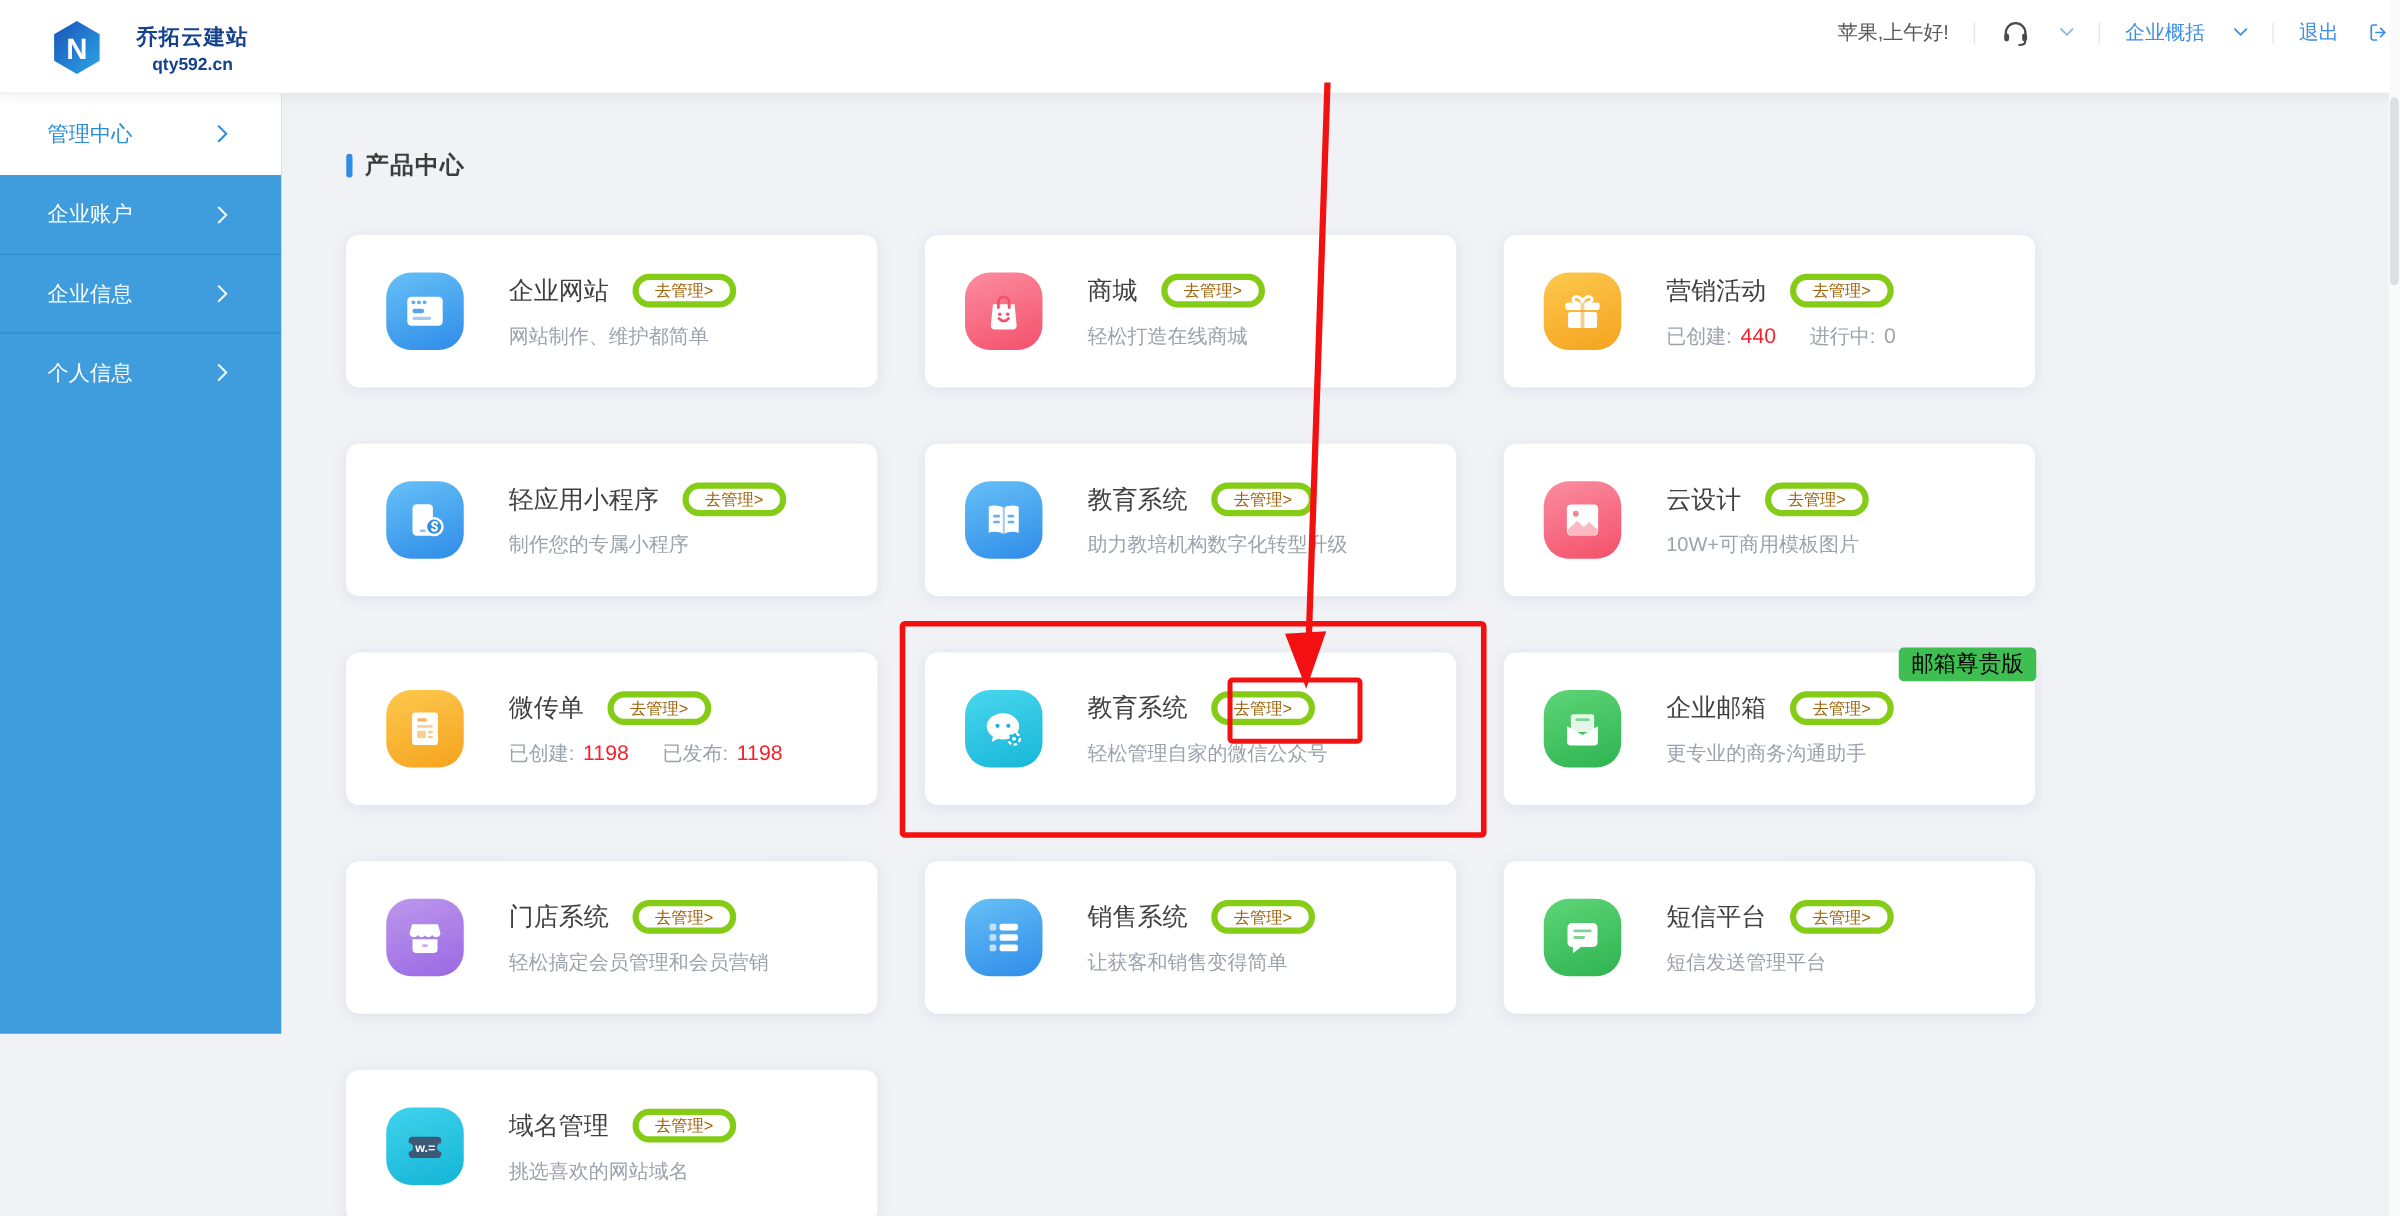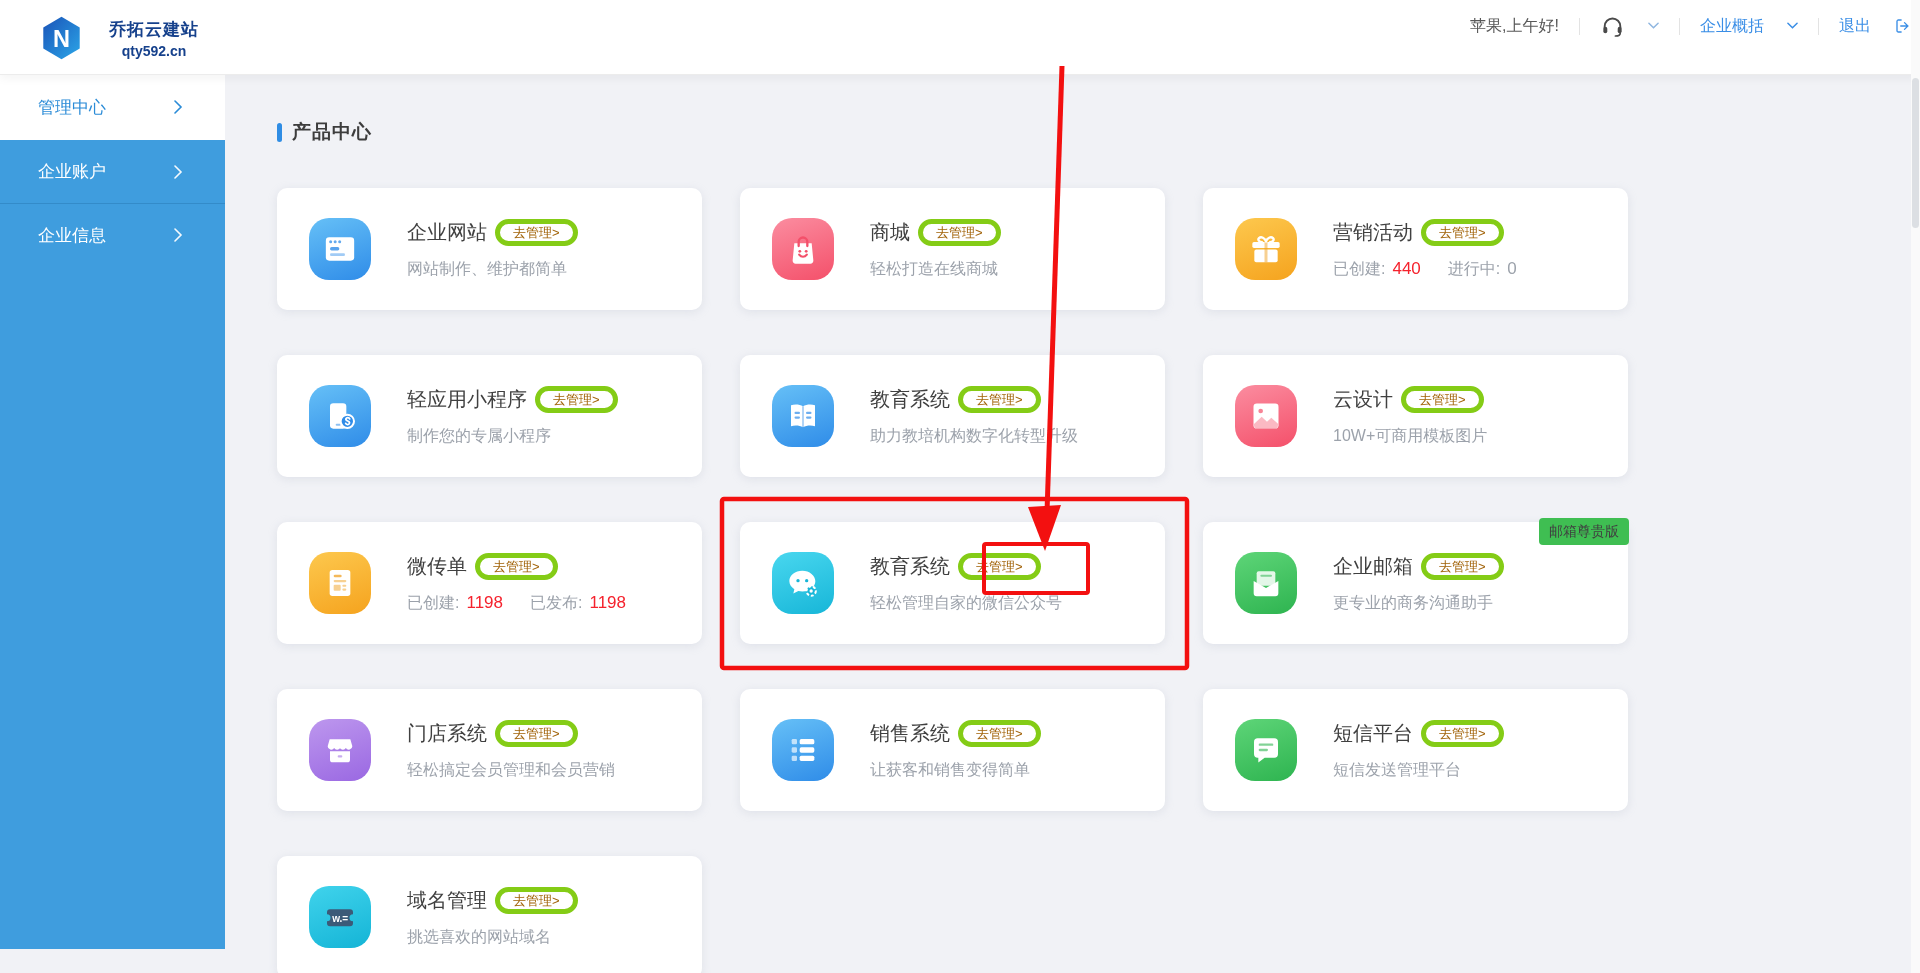--- a/index.html
+++ b/index.html
@@ -15,21 +15,21 @@
   .logo-name { font-size:17px; font-weight:bold; color:#16418c; letter-spacing:1px; }
   .logo-domain { font-size:14px; font-weight:bold; color:#16418c; margin-top:2px; }
   .header-right { position:absolute; right:8px; top:0; height:52px; display:flex; align-items:center; gap:20px; }
   .greeting { font-size:16px; color:#595959; }
   .hdivider { width:1px; height:17px; background:#e3e3e3; }
   .hgroup { display:flex; align-items:center; gap:23px; cursor:pointer; }
   .hlink { font-size:16px; color:#3a8ee6; }
   .chev-down { width:11px; height:8px; }
 
   
-  .sidebar { position:absolute; left:0; top:74px; width:225px; height:875px; background:#3f9dde; z-index:5; }
+  .sidebar { position:absolute; left:0; top:74px; width:225px; height:753px; background:#3f9dde; z-index:5; }
   .sb-item { height:63px; display:flex; align-items:center; justify-content:space-between;
              padding:0 42px 0 38px; color:#fff; font-size:17px; cursor:pointer; }
   .sb-item.active { height:66px; background:#fff; color:#2a8bd7; }
   .sb-item.blue + .sb-item.blue { border-top:1px solid rgba(22,92,146,.28); }
   .sb-chev { width:10px; height:14px; }
 
   
   .content { position:absolute; left:225px; top:74px; right:0; bottom:0; background:#f1f2f6; overflow:hidden; }
   .page-title { margin:46px 0 0 52px; display:flex; align-items:center; height:24px; }
   .pt-bar { width:5px; height:19px; border-radius:2.5px; background:#2f8de4; margin-right:10px; }
@@ -42,31 +42,31 @@
   .cicon { width:62px; height:62px; border-radius:20px; flex:0 0 62px;
            display:flex; align-items:center; justify-content:center; }
   .c-blue   { background:linear-gradient(160deg,#66c0f7,#2f8ce8); color:#2f8ce8; }
   .c-pink   { background:linear-gradient(160deg,#fb8da0,#f4506a); color:#f4506a; }
   .c-orange { background:linear-gradient(160deg,#fdc84e,#f5a31e); color:#f0a124; }
   .c-teal   { background:linear-gradient(160deg,#49d7ef,#17b6d8); color:#17b6d8; }
   .c-green  { background:linear-gradient(160deg,#5ed578,#2eb450); color:#2eb450; }
   .c-purple { background:linear-gradient(160deg,#bd97ee,#9a68e2); color:#9a68e2; }
   .c-cyan   { background:linear-gradient(160deg,#40d3ec,#14b4d6); color:#14b4d6; }
   .cbody { margin-left:36px; min-width:0; }
-  .crow { display:flex; align-items:center; gap:8px; height:28px; }
+  .crow { display:flex; align-items:center; gap:19px; height:28px; }
   .ctitle { font-size:20px; color:#404040; white-space:nowrap; }
   .manage { height:27px; border:5px solid #84cc16; border-radius:14px; background:#fff;
             color:#a16207; font-size:13px; padding:0 13px; cursor:pointer; white-space:nowrap;
             font-family:inherit; }
   .cdesc { margin-top:13px; font-size:16px; color:#9ca2ab; white-space:nowrap; }
   .stats .slabel { color:#9ca2ab; }
   .stats .sval { color:#9ca2ab; font-size:17px; margin-left:7px; margin-right:27px; }
   .stats .sval.red { color:#f5222d; }
   .badge { position:absolute; top:-4px; right:-1px; height:27px; line-height:27px; padding:0 10px;
-           background:#3fbe52; color:#404040; font-size:14px; border-radius:4px; z-index:4; }
+           background:#3fbe52; color:#000000; font-size:18px; border-radius:4px; z-index:4; }
 
   
   .overlay { position:absolute; left:0; top:0; width:1920px; height:973px; z-index:50; pointer-events:none; }
   .scroll-track { position:absolute; right:0; top:0; width:9px; height:973px; background:#fafafa; z-index:60; }
   .scroll-thumb { position:absolute; left:1px; top:78px; width:7px; height:150px; background:#dcdfe3; border-radius:4px; }
 </style>
 </head>
 <body>
 
 <div class="app">
@@ -132,20 +132,26 @@
       <svg class="sb-chev" viewBox="0 0 10 14">
         <path d="M2 1l6 6-6 6" stroke="rgba(255,255,255,.95)" stroke-width="1.6" fill="none" stroke-linecap="round"></path>
       </svg>
     </div>
     <div class="sb-item blue">
       <span>企业信息</span>
       <svg class="sb-chev" viewBox="0 0 10 14">
         <path d="M2 1l6 6-6 6" stroke="rgba(255,255,255,.95)" stroke-width="1.6" fill="none" stroke-linecap="round"></path>
       </svg>
     </div>
+    <div class="sb-item blue">
+      <span>个人信息</span>
+      <svg class="sb-chev" viewBox="0 0 10 14">
+        <path d="M2 1l6 6-6 6" stroke="rgba(255,255,255,.95)" stroke-width="1.6" fill="none" stroke-linecap="round"></path>
+      </svg>
+    </div>
   </div>
 
   <div class="content">
     <div class="page-title">
       <span class="pt-bar"></span>
       <span class="pt-text">产品中心</span>
     </div>
     <div class="grid" id="card-grid">
         <div class="card">
           <div class="cicon c-blue">

